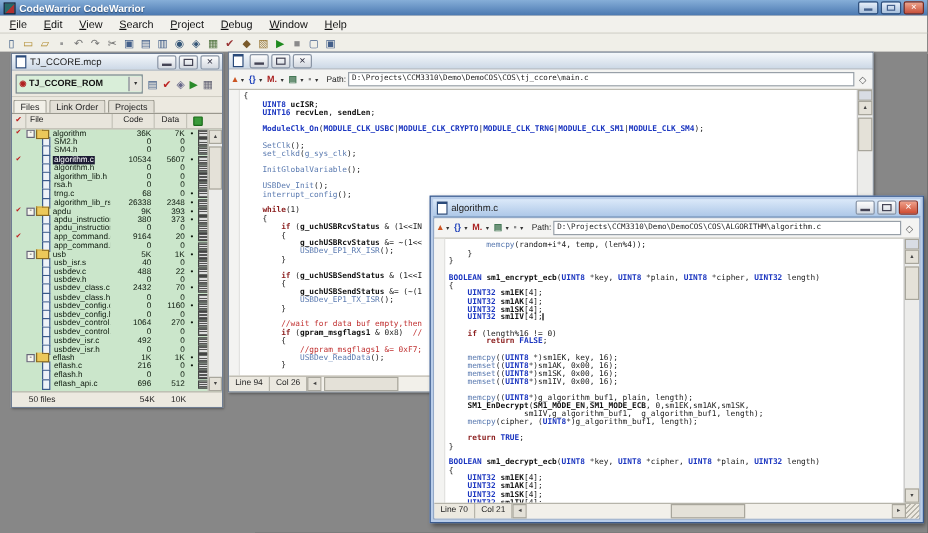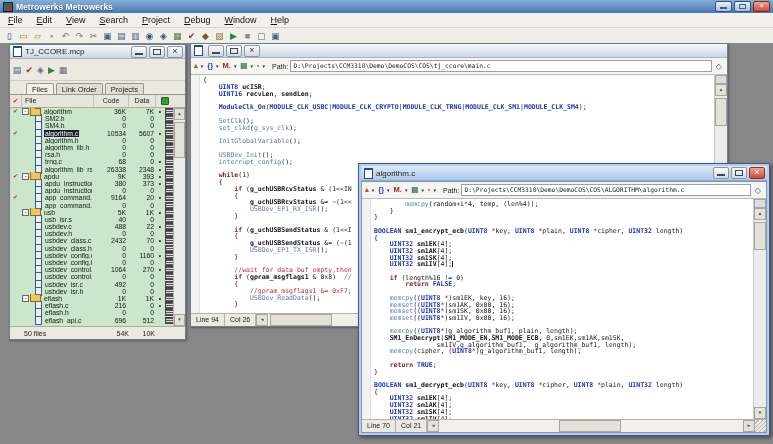--- a/index.html
+++ b/index.html
@@ -81,21 +81,21 @@
   .grip{width:11px;height:100%;background:repeating-linear-gradient(135deg,#ece9e0 0 2px,#b8b6ac 2px 3px);flex:none;}
 
   
   .ptb{height:21px;display:flex;align-items:center;background:#ece9e0;border-bottom:1px solid #cfccc2;padding:0 3px;gap:4px;flex:none;}
   .combo{width:104px;height:14px;background:#d9eed9;border:1px solid #7e8690;display:flex;align-items:center;font-size:7.5px;font-weight:bold;color:#111;}
   .bull{color:#b02020;font-size:7px;margin:0 2px;}
   .cbtxt{flex:1;white-space:nowrap;overflow:hidden;}
   .cbbtn{width:10px;height:12px;background:#e6e4dc;border-left:1px solid #7e8690;text-align:center;font-size:4.5px;line-height:12px;color:#333;flex:none;}
   .pic{font-size:9px;line-height:12px;}
 
-  .ptabs{height:13px;display:flex;align-items:flex-end;background:#ece9e0;padding-left:16px;font-size:7.5px;border-bottom:1px solid #9a988e;flex:none;}
+  .ptabs{height:13px;display:flex;align-items:flex-end;background:#ece9e0;padding-left:1px;font-size:7.5px;border-bottom:1px solid #9a988e;flex:none;}
   .tab{padding:1px 5px 0;border:1px solid #9a988e;border-bottom:none;background:#e2dfd6;margin-right:2px;border-radius:2px 2px 0 0;color:#222;white-space:nowrap;}
   .tab.active{background:#f2f0e8;}
 
   .ghead{height:12px;display:flex;background:#e8e5dc;border-bottom:1px solid #aeaca2;font-size:7px;align-items:center;color:#222;flex:none;padding-right:11px;}
   .gh{border-right:1px solid #c4c2b8;height:100%;line-height:12px;}
   .gh-m{width:11px;text-align:center;color:#c02020;font-size:6.5px;}
   .gh-f{flex:1;padding-left:3px;}
   .gh-c{width:34px;text-align:center;}
   .gh-d{width:26px;text-align:center;}
   .gh-t{width:18px;display:flex;align-items:center;justify-content:center;border-right:none;}
@@ -126,21 +126,21 @@
   .ps-d{width:26px;text-align:right;flex:none;}
   .ps-sp{width:30px;flex:none;}
 </style>
 </head>
 <body>
 
 <div id="app">
 
   <div class="titlebar">
     <span class="app-ico"></span>
-    <span class="app-title">Metrowerks Metrowerks</span>
+    <span class="app-title">CodeWarrior CodeWarrior</span>
     <span class="capbtn min"></span>
     <span class="capbtn max"></span>
     <span class="capbtn cls"></span>
   </div>
 
   <div class="menubar">
       <span class="mi"><u>F</u>ile</span>
       <span class="mi"><u>E</u>dit</span>
       <span class="mi"><u>V</u>iew</span>
       <span class="mi"><u>S</u>earch</span>
@@ -176,20 +176,25 @@
 
     <div class="win" style="left:9px;top:1px;width:175px;height:294px;z-index:1;">
       <div class="ttl">
         <span class="wico"></span>
         <span class="ttxt">TJ_CCORE.mcp</span>
         <span class="wbtn min"></span>
         <span class="wbtn max"></span>
         <span class="wbtn cls"></span>
       </div>
       <div class="ptb">
+        <span class="combo">
+          <span class="bull">◉</span>
+          <span class="cbtxt">TJ_CCORE_ROM</span>
+          <span class="cbbtn">▼</span>
+        </span>
         <span style="display:flex;gap:4px;">
             <span class="pic" style="color: rgb(68, 96, 138);">▤</span>
             <span class="pic" style="color: rgb(187, 34, 34);">✔</span>
             <span class="pic" style="color: rgb(102, 102, 136);">◈</span>
             <span class="pic" style="color: rgb(42, 138, 42);">▶</span>
             <span class="pic" style="color: rgb(102, 102, 119);">▦</span>
           </span>
       </div>
       <div class="ptabs">
           <span class="tab active">Files</span>

